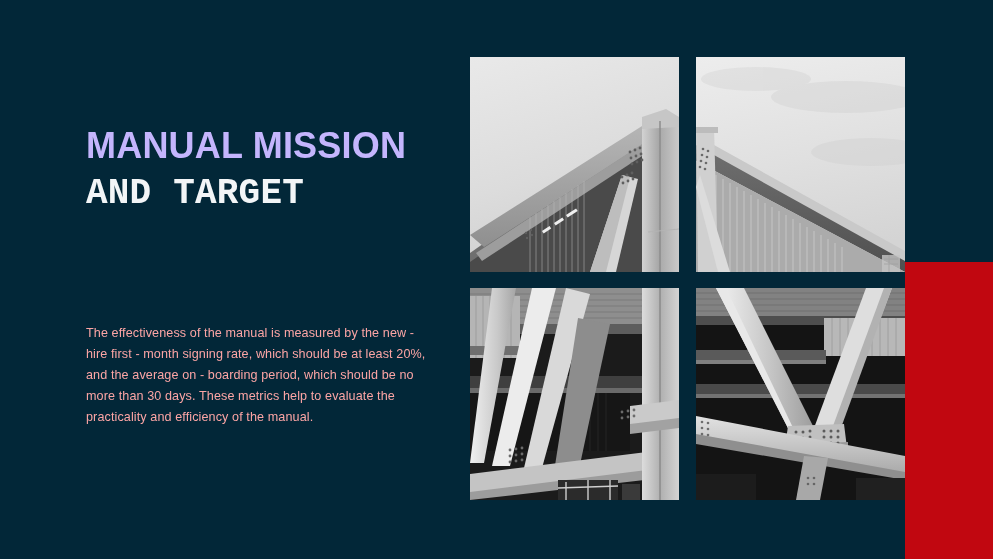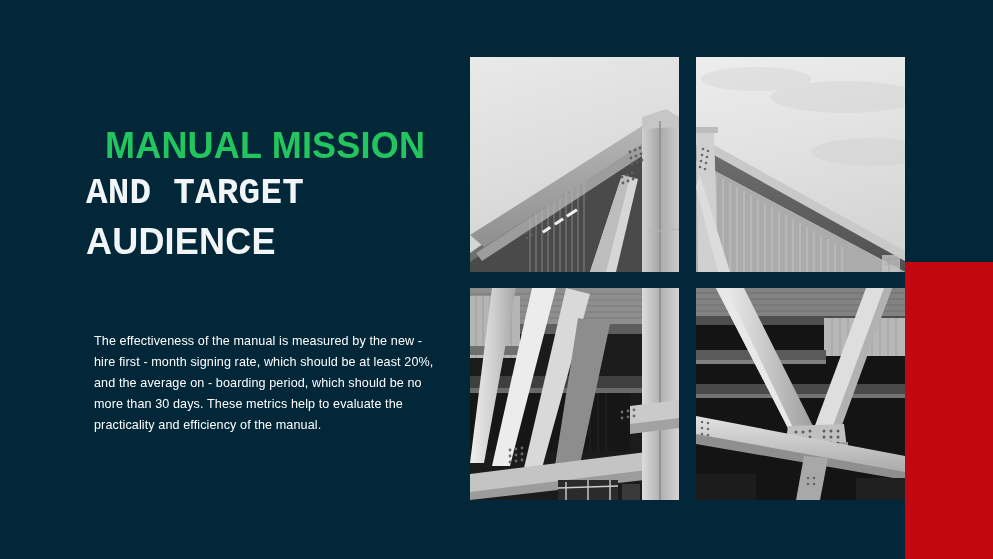--- a/index.html
+++ b/index.html
@@ -37,23 +37,23 @@
   .title-accent { color: #C10B16; }
   .title-plain  { color: #F2F5F7; }
 
   .body-copy {
     position: absolute;
     left: 86px;
     top: 323px;
     width: 352px;
     font-size: 12.6px;
     line-height: 21px;
-    color: #ffffff;
+    color: #fca5a5;
     letter-spacing: 0.1px;
-    margin: 8px;
+    margin: 0;
   }
 
   
   .photo-grid {
     position: absolute;
     left: 470px;
     top: 57px;
     width: 435px;
     height: 443px;
     display: grid;
@@ -77,23 +77,22 @@
     height: 297px;
     background: #C10710;
   }
 </style>
 </head>
 <body>
 
 <div id="slide" style="background: rgb(2, 39, 56);">
 
   <div class="title-block">
-    <p class="title-line title-accent" style="color: #22c55e; margin-left: 19px;">MANUAL MISSION</p>
+    <p class="title-line title-accent" style="color: #c4b5fd;">MANUAL MISSION</p>
     <p class="title-line title-plain" style="color: rgb(242, 245, 247); font-family: Liberation Mono, monospace;">AND TARGET</p>
-    <p class="title-line title-plain" style="color: rgb(242, 245, 247);">AUDIENCE</p>
   </div>
 
   <p class="body-copy">The effectiveness of the manual is measured by the new - hire first - month signing rate, which should be at least 20%, and the average on - boarding period, which should be no more than 30 days. These metrics help to evaluate the practicality and efficiency of the manual.</p>
 
   <div class="photo-grid">
 
     <div class="photo">
       <svg viewBox="0 0 209 215" preserveAspectRatio="xMidYMid slice">
         <defs>
           <linearGradient id="sky1" x1="0" y1="0" x2="0.3" y2="1">

